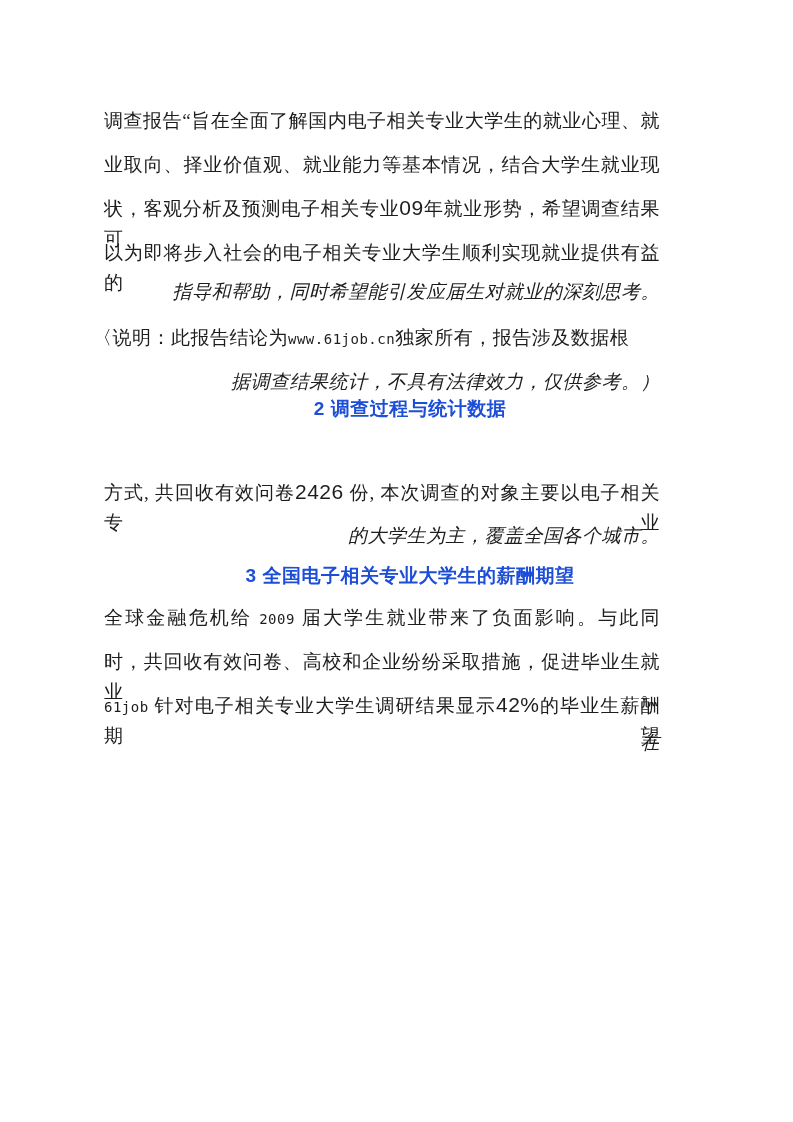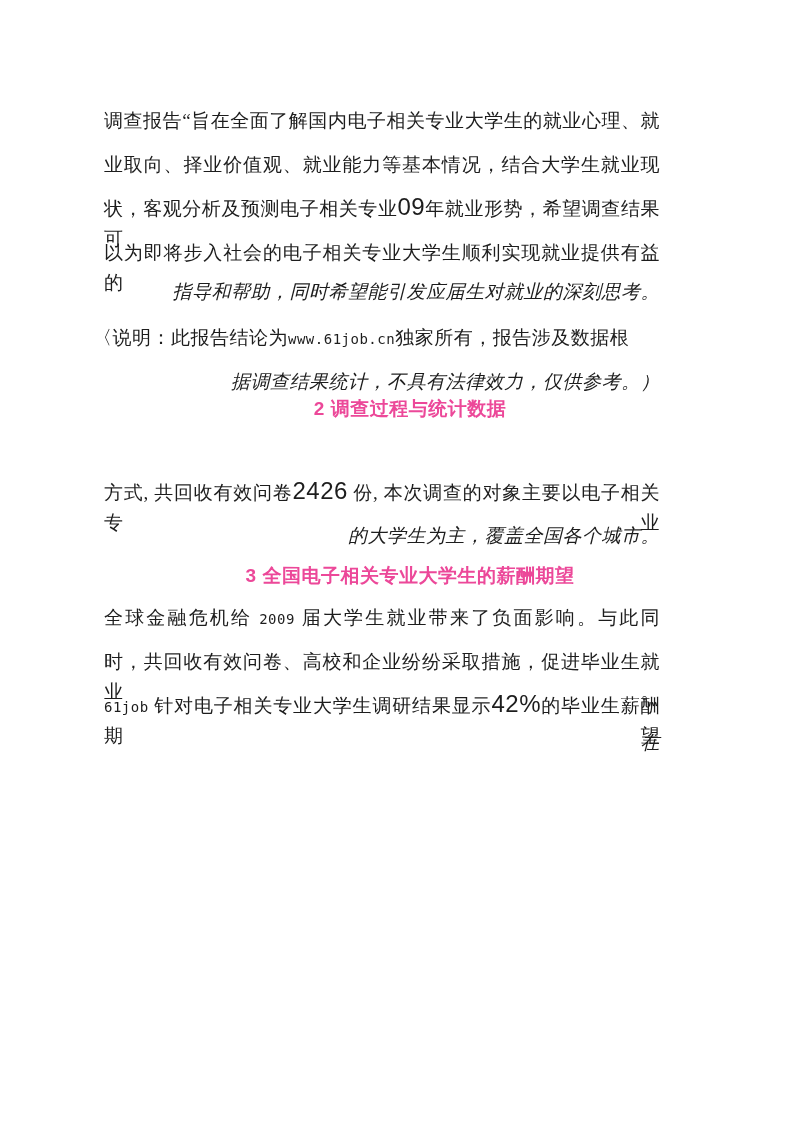--- a/index.html
+++ b/index.html
@@ -30,34 +30,34 @@
     text-align-last:justify;
     -moz-text-align-last:justify;
     text-justify:inter-character;
     white-space:normal;
   }
   .hd{
     text-align:center;
     white-space:nowrap;
     font-weight:bold;
     font-size:19px;
-    color:#ec4899;
+    color:#1d4ed8;
     font-family:"Liberation Sans","DejaVu Sans",sans-serif;
     padding-left:28px;
     letter-spacing:0.5px;
   }
   .cjk{}
   .mono{
     font-family:"DejaVu Sans Mono","Liberation Mono",monospace;
     font-size:14px;
     line-height:1;
   }
   .num{
     font-family:"Liberation Sans","DejaVu Sans",sans-serif;
-    font-size:24px;
+    font-size:21px;
     line-height:1;
   }
 </style>
 </head>
 <body>
 
 <div class="doc">
 
   <div class="line aj" style="top:106px">
     <span class="cjk">调查报告“旨在全面了解国内电子相关专业大学生的就业心理、就</span>

